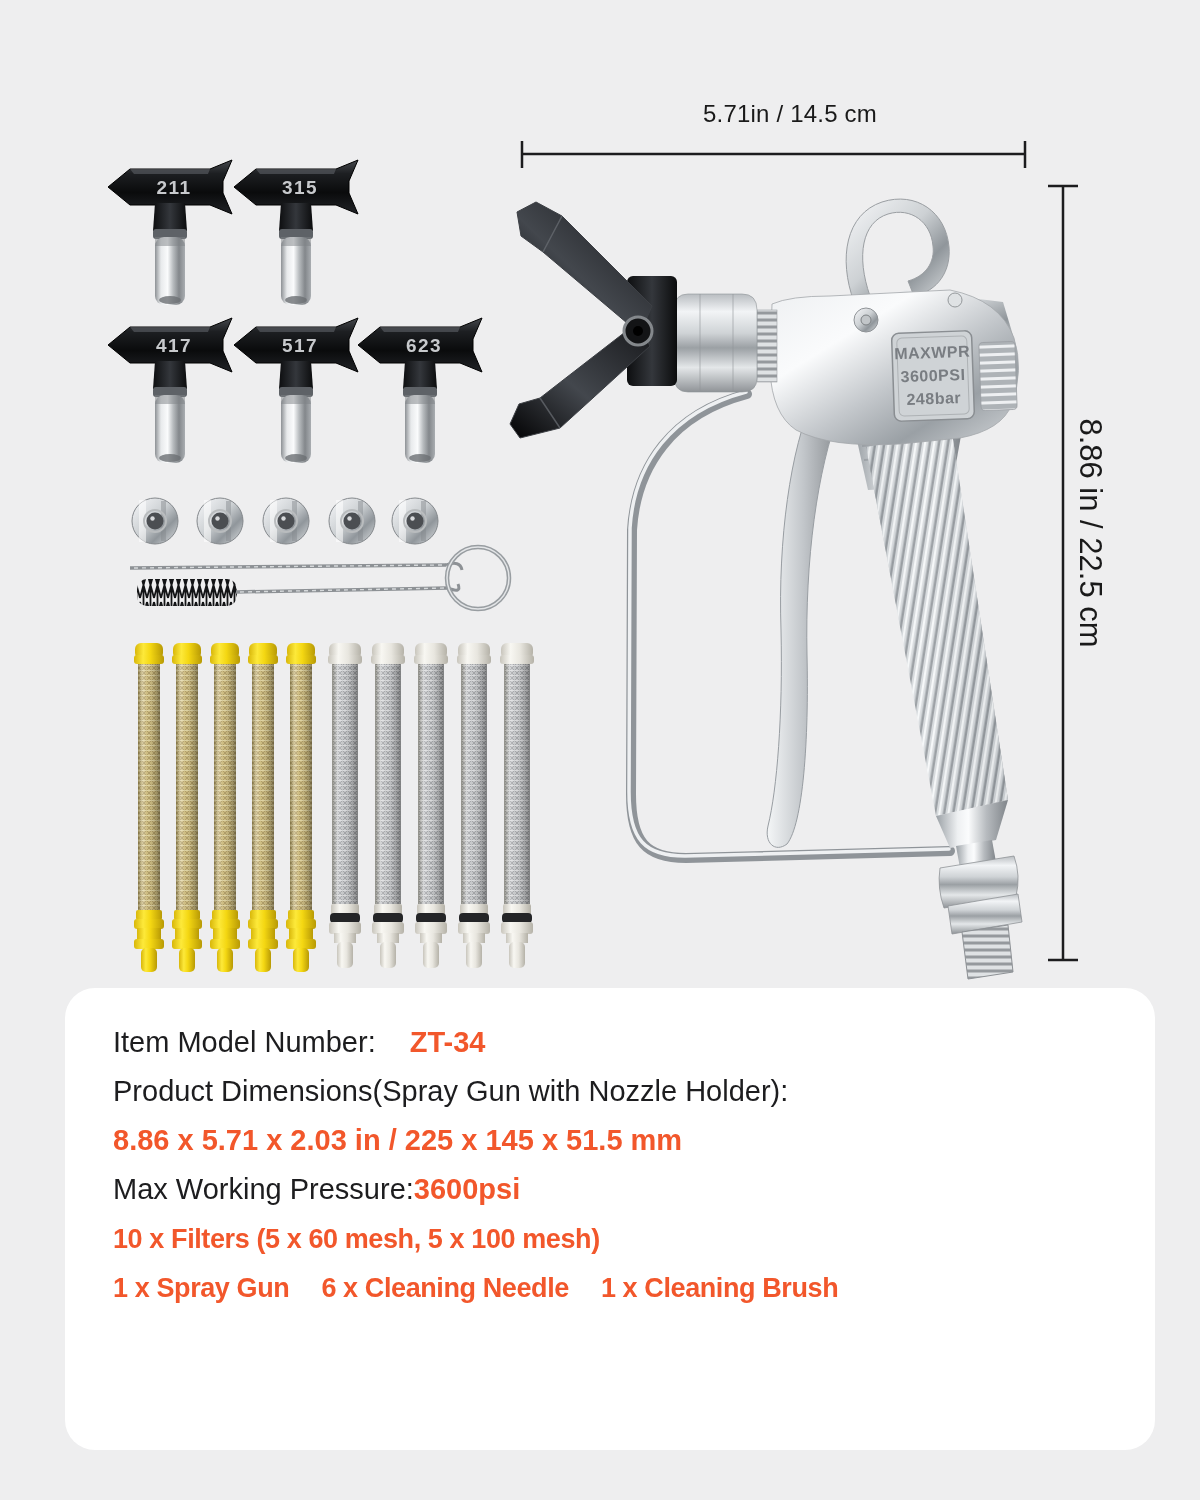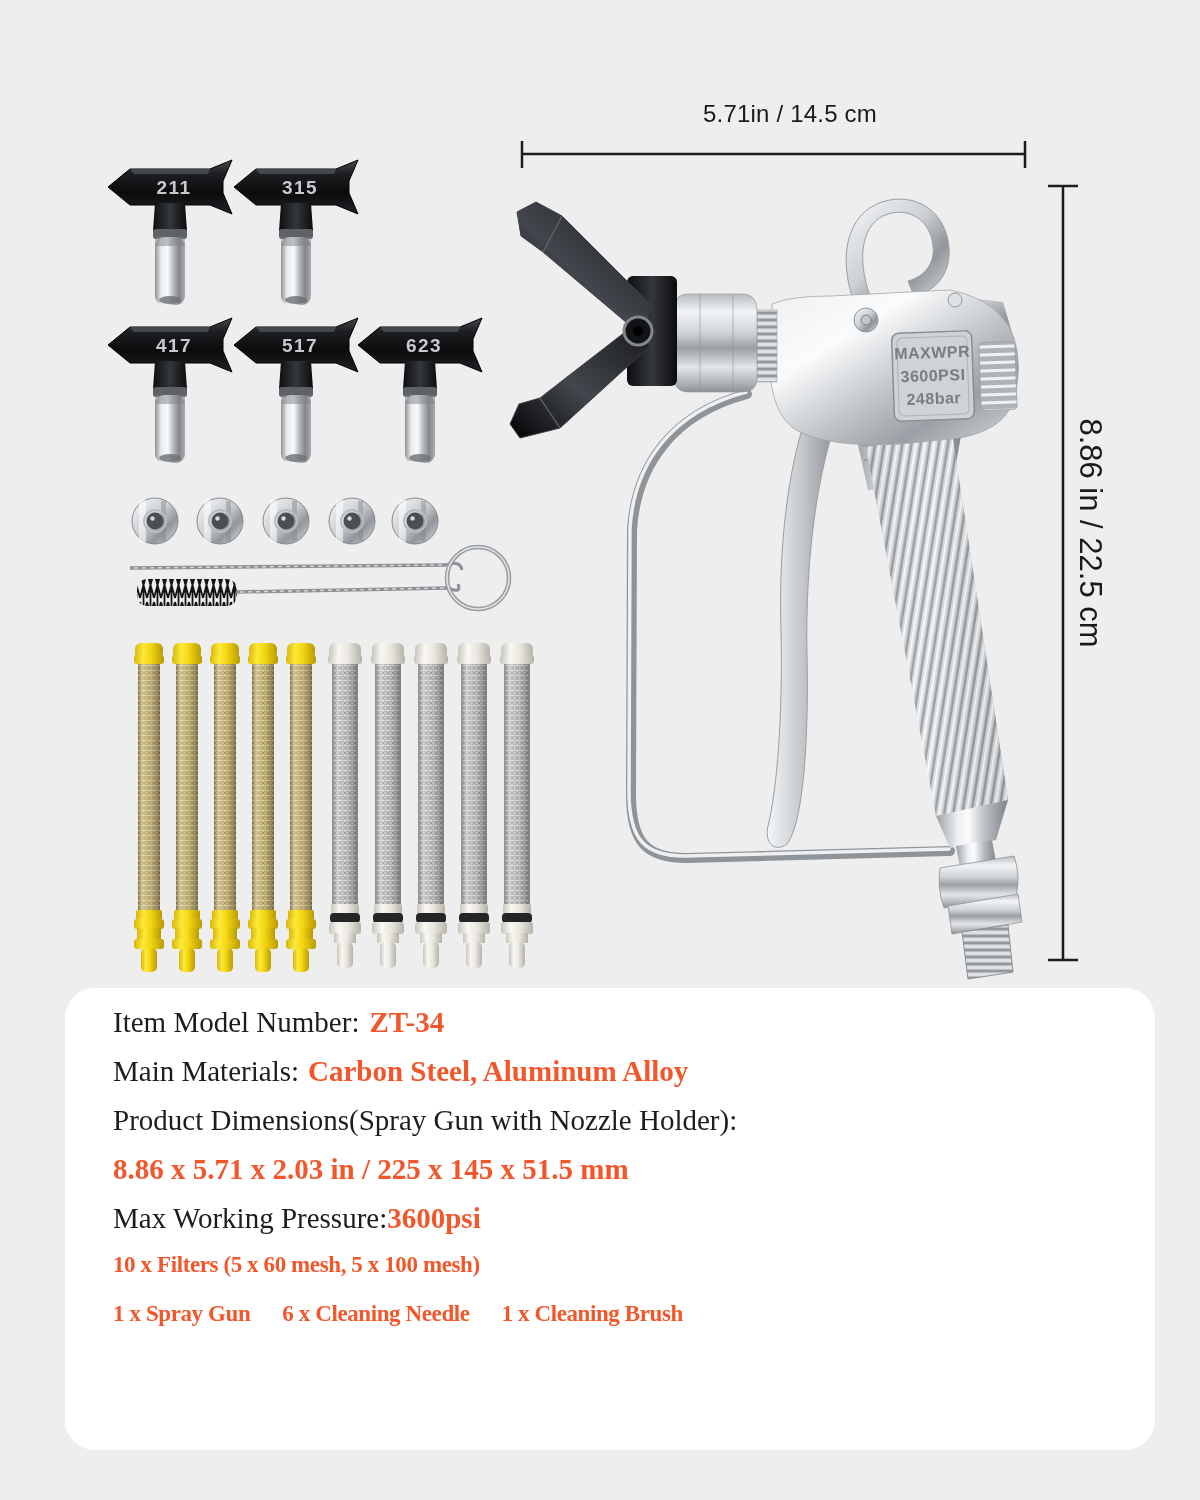--- a/index.html
+++ b/index.html
@@ -19,28 +19,28 @@
     position:absolute;left:940px;top:515px;width:300px;text-align:center;
     font-size:31px;color:#1a1a1a;transform:rotate(90deg);transform-origin:center;
   }
   .nozlbl{font:600 19px "Liberation Sans",sans-serif;fill:#c7c9cc;text-anchor:middle;letter-spacing:1.5px;}
   .platetxt{font:700 16px "Liberation Sans",sans-serif;fill:#797d82;text-anchor:middle;letter-spacing:0.5px;}
   .spec-card{
     position:absolute;left:65px;top:988px;width:1090px;height:462px;
     background:#ffffff;border-radius:30px;box-sizing:border-box;
     padding:20px 0 0 48px;display:flex;flex-direction:column;
   }
-  .row{height:49px;display:flex;align-items:flex-start;white-space:nowrap;font-size:29px;line-height:1;font-family:Liberation Serif, serif;}
+  .row{height:49px;display:flex;align-items:flex-end;white-space:nowrap;font-size:29px;line-height:1;}
   .lbl{color:#1d1d1f;font-weight:400;}
   .val{color:#F2572B;font-weight:700;}
-  .gap-lg{margin-left:10px;}
+  .gap-lg{margin-left:34px;}
   .gap-sm{margin-left:9px;}
   .gap-0{margin-left:0;}
   .gap-seg{margin-left:32px;}
-  .tight .val{font-size:23px;letter-spacing:-0.4px;}
+  .tight .val{font-size:27px;letter-spacing:-0.4px;}
 </style>
 </head>
 <body>
 
 <div class="stage">
 
 <svg class="art" width="1200" height="1000" viewBox="0 0 1200 1000">
   <defs>
     <linearGradient id="gStem" x1="0" y1="0" x2="1" y2="0">
       <stop offset="0" stop-color="#8d9195"></stop>
@@ -310,24 +310,20 @@
 
 <div class="dim-label-h">5.71in / 14.5 cm</div>
 <div class="dim-label-v">8.86 in / 22.5 cm</div>
 
 <div class="spec-card">
   <div class="row">
     <span class="lbl">Item Model Number:</span>
     <span class="val gap-lg">ZT-34</span>
   </div>
   <div class="row">
-    <span class="lbl">Main Materials:</span>
-    <span class="val gap-sm">Carbon Steel, Aluminum Alloy</span>
-  </div>
-  <div class="row">
     <span class="lbl">Product Dimensions(Spray Gun with Nozzle Holder):</span>
   </div>
   <div class="row">
     <span class="val gap-0">8.86 x 5.71 x 2.03 in / 225 x 145 x 51.5 mm</span>
   </div>
   <div class="row">
     <span class="lbl">Max Working Pressure:</span>
     <span class="val gap-0">3600psi</span>
   </div>
   <div class="row tight">

